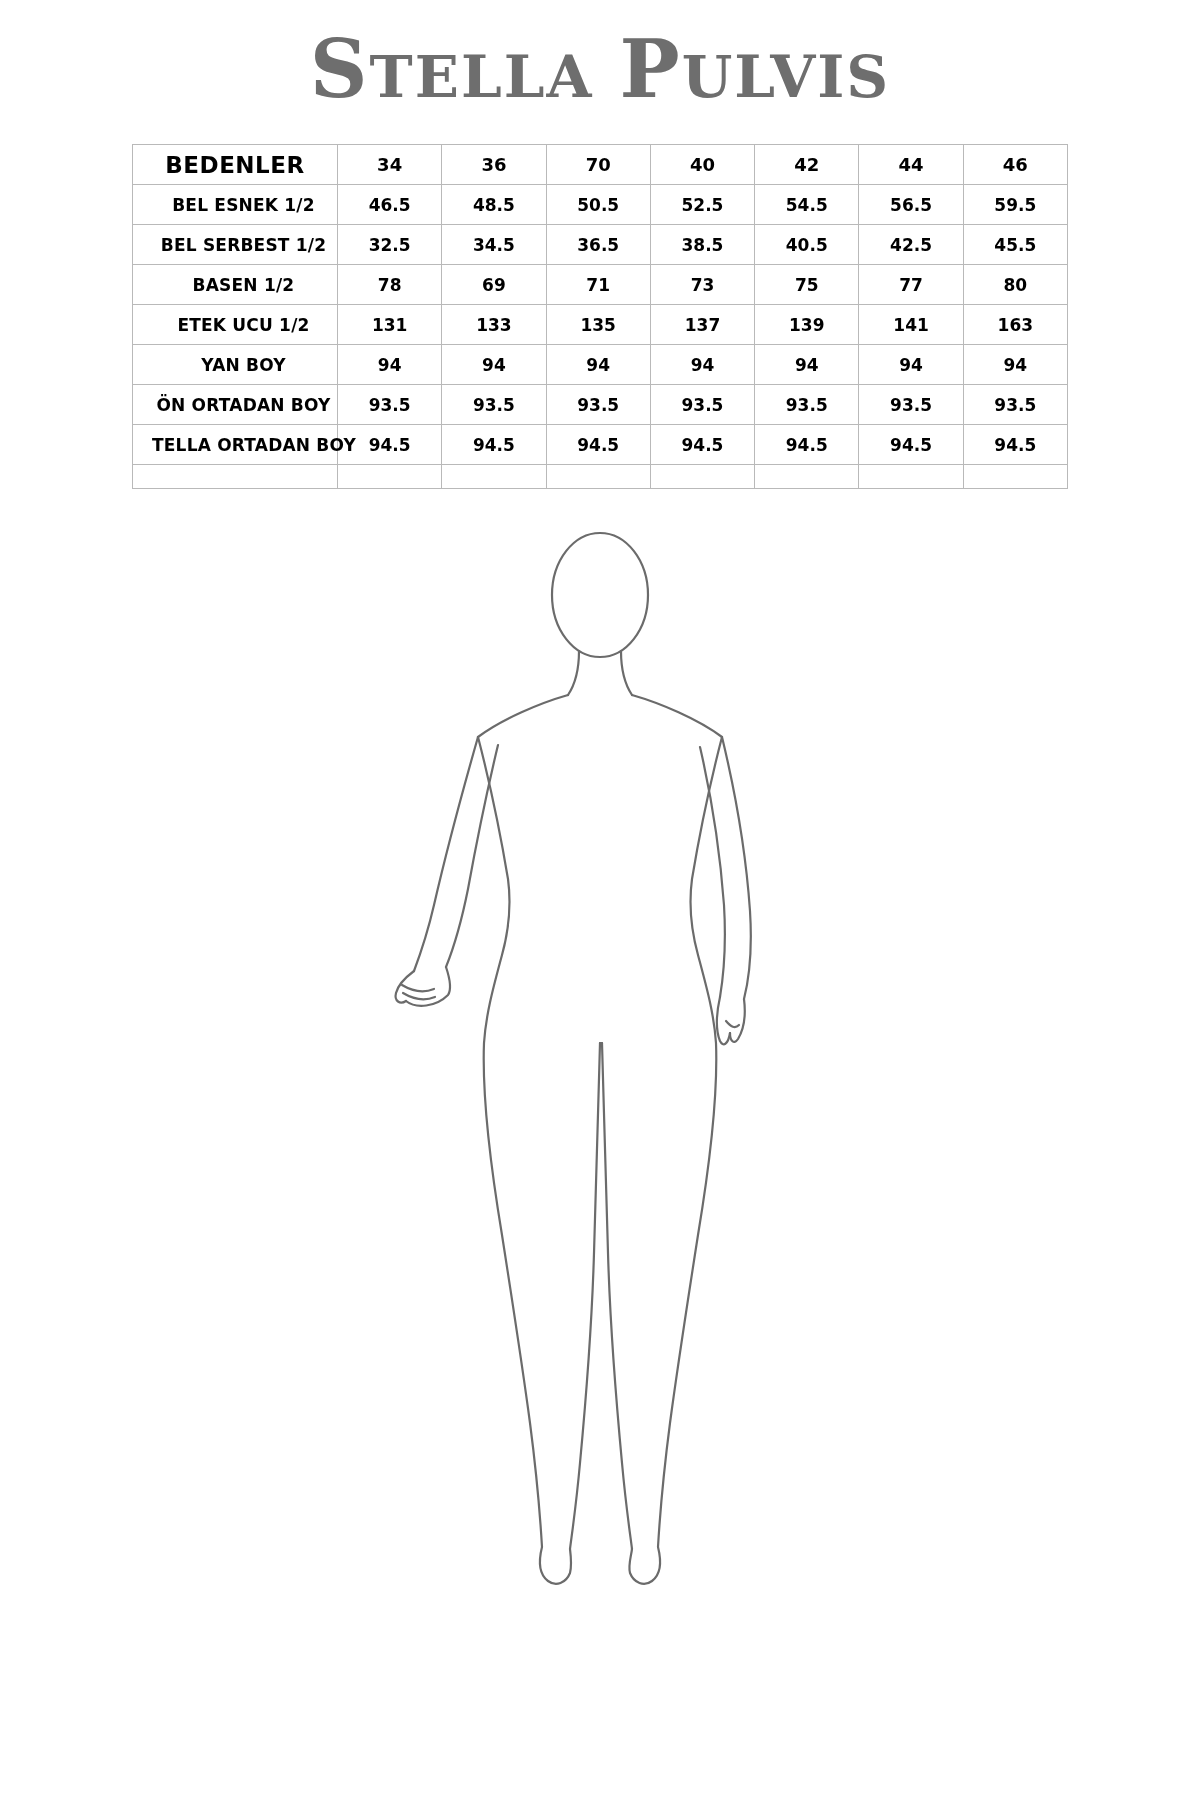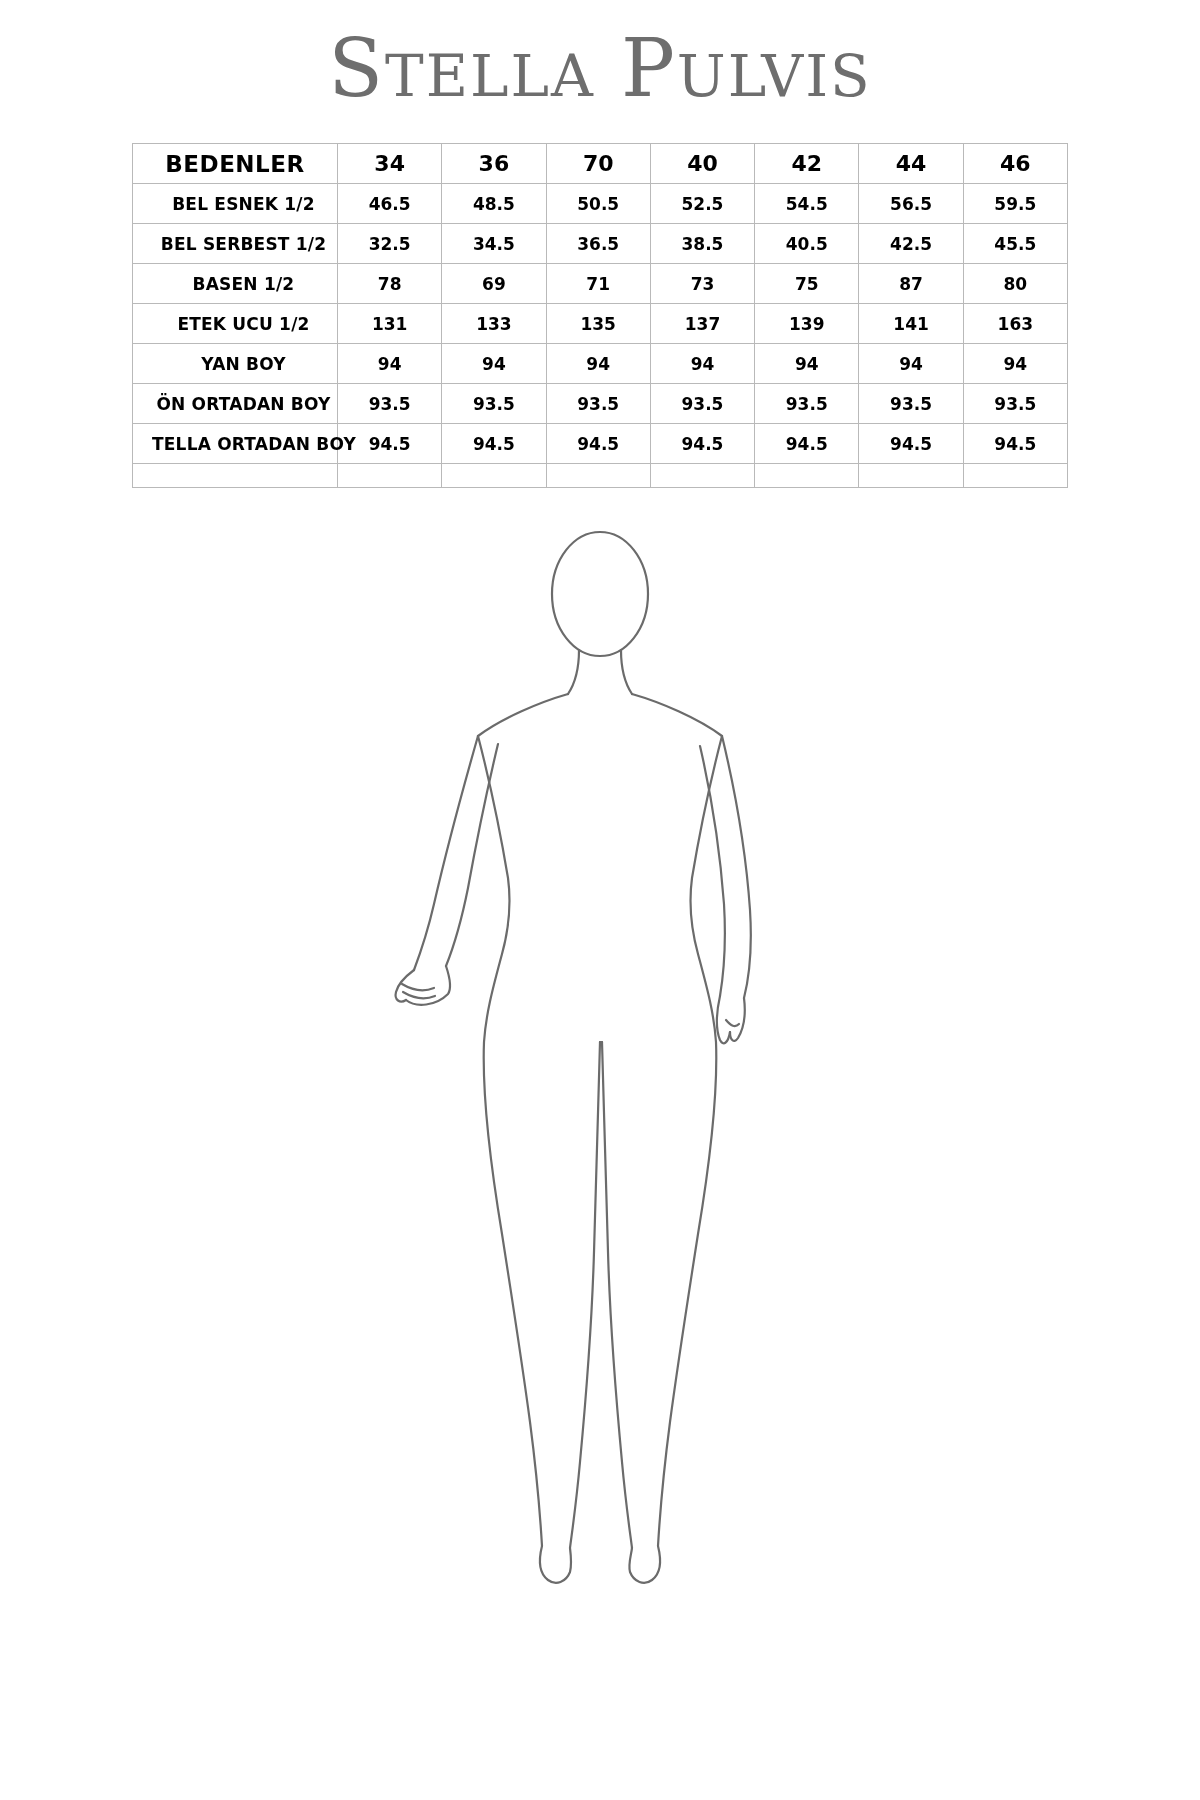--- a/index.html
+++ b/index.html
@@ -23,21 +23,21 @@
   }
   
   .brand {
     text-align: center;
     padding-top: 22px;
     padding-bottom: 22px;
   }
   .brand-text {
     display: inline-block;
     font-family: "DejaVu Serif", serif;
-    font-weight: 400;
+    font-weight: 700;
     font-size: 66px;
     letter-spacing: 2px;
     color: #6e6e6e;
   }
   .brand-text .big { font-size: 80px; }
   .brand-text .sml { font-size: 58px; }
   .brand-gap { display: inline-block; width: 26px; }
 
   
   .table-wrap {
@@ -59,21 +59,21 @@
     padding: 2px 2px;
     color: #000;
   }
   table.size-table col.label-col { width: 205px; }
   table.size-table th.hdr-label {
     font-size: 23px;
     letter-spacing: 0.5px;
     text-align: center;
   }
   table.size-table th.hdr-size {
-    font-size: 22px;
+    font-size: 18px;
   }
   table.size-table td.row-label {
     font-size: 17px;
     white-space: nowrap;
     letter-spacing: 0.2px;
     padding-left: 19px;
   }
   table.size-table tr.last-row td {
     border-bottom: 1px solid #b9b9b9;
   }
@@ -144,21 +144,21 @@
           <td>42.5</td>
           <td>45.5</td>
         </tr>
         <tr>
           <td class="row-label">BASEN 1/2</td>
           <td>78</td>
           <td>69</td>
           <td>71</td>
           <td>73</td>
           <td>75</td>
-          <td>87</td>
+          <td>77</td>
           <td>80</td>
         </tr>
         <tr>
           <td class="row-label">ETEK UCU 1/2</td>
           <td>131</td>
           <td>133</td>
           <td>135</td>
           <td>137</td>
           <td>139</td>
           <td>141</td>

